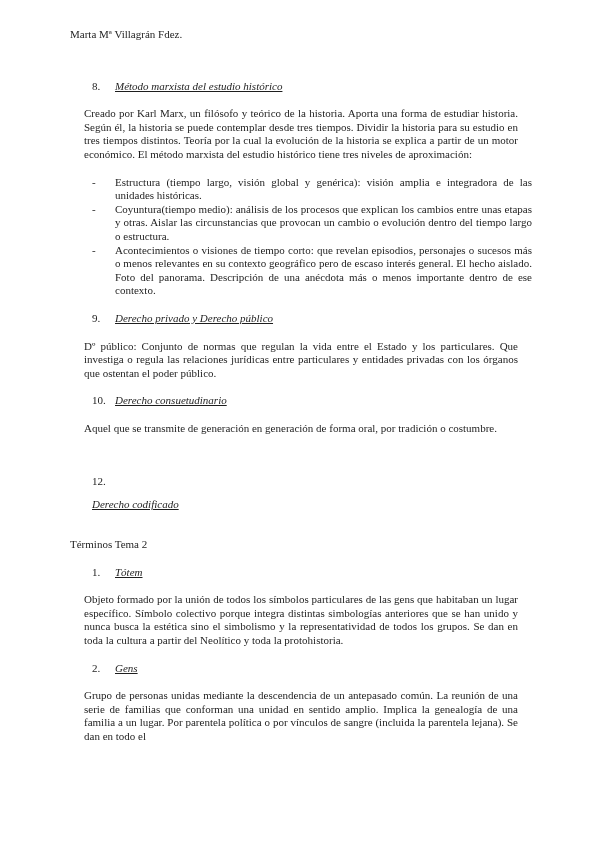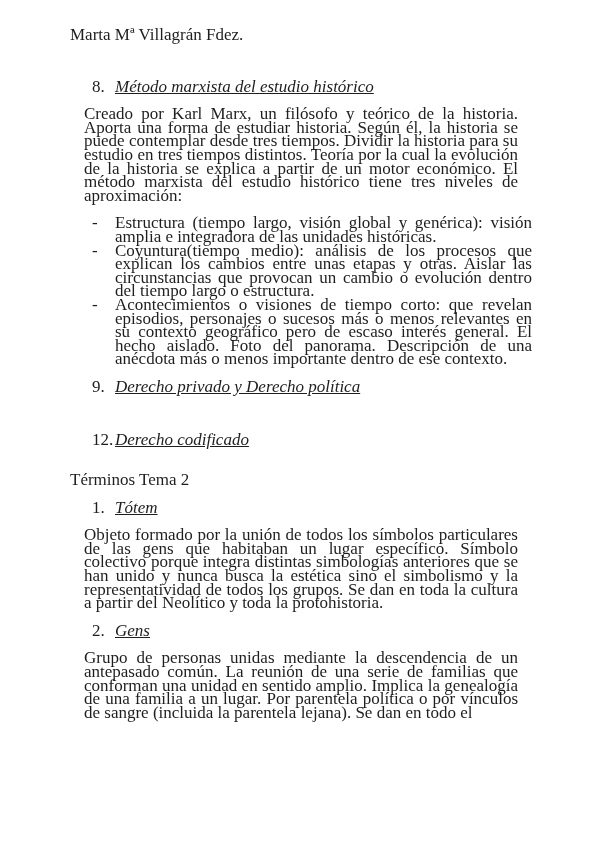--- a/index.html
+++ b/index.html
@@ -7,21 +7,21 @@
     padding: 0;
     background: #ffffff;
   }
   .page {
     position: relative;
     width: 600px;
     height: 848px;
     margin: 0 auto;
     background: #ffffff;
     font-family: "Liberation Serif", "DejaVu Serif", serif;
-    font-size: 17px;
+    font-size: 11px;
     line-height: 13.6px;
     color: #1e1e1e;
     box-sizing: border-box;
     padding: 28px 68px 30px 70px;
     overflow: hidden;
   }
   .author {
     margin: 0 0 38px 0;
   }
   .num-heading {
@@ -51,20 +51,21 @@
   .bullet .dash {
     width: 23px;
     flex: 0 0 23px;
   }
   .bullet .btxt {
     flex: 1;
     text-align: justify;
   }
   .big-gap {
     margin-top: 40px;
+    flex-direction: column;
   }
   .terms-title {
     font-weight: normal;
     margin-top: 26px;
   }
 </style>
 </head>
 <body>
 
 <div class="page">
@@ -86,23 +87,29 @@
       <span class="btxt">Coyuntura(tiempo medio): análisis de los procesos que explican los cambios entre unas etapas y otras. Aislar las circunstancias que provocan un cambio o evolución dentro del tiempo largo o estructura.</span>
     </div>
     <div class="bullet">
       <span class="dash">-</span>
       <span class="btxt">Acontecimientos o visiones de tiempo corto: que revelan episodios, personajes o sucesos más o menos relevantes en su contexto geográfico pero de escaso interés general. El hecho aislado. Foto del panorama. Descripción de una anécdota más o menos importante dentro de ese contexto.</span>
     </div>
   </div>
 
   <div class="num-heading">
     <span class="num">9.</span>
-    <span class="htxt">Derecho privado y Derecho política</span>
+    <span class="htxt">Derecho privado y Derecho público</span>
   </div>
+  <p class="para">Dº público: Conjunto de normas que regulan la vida entre el Estado y los particulares. Que investiga o regula las relaciones jurídicas entre particulares y entidades privadas con los órganos que ostentan el poder público.</p>
 
+  <div class="num-heading">
+    <span class="num">10.</span>
+    <span class="htxt">Derecho consuetudinario</span>
+  </div>
+  <p class="para">Aquel que se transmite de generación en generación de forma oral, por tradición o costumbre.</p>
 
 
   <div class="num-heading big-gap">
     <span class="num">12.</span>
     <span class="htxt">Derecho codificado</span>
   </div>
 
   <div class="terms-title">Términos Tema 2</div>
 
   <div class="num-heading">

